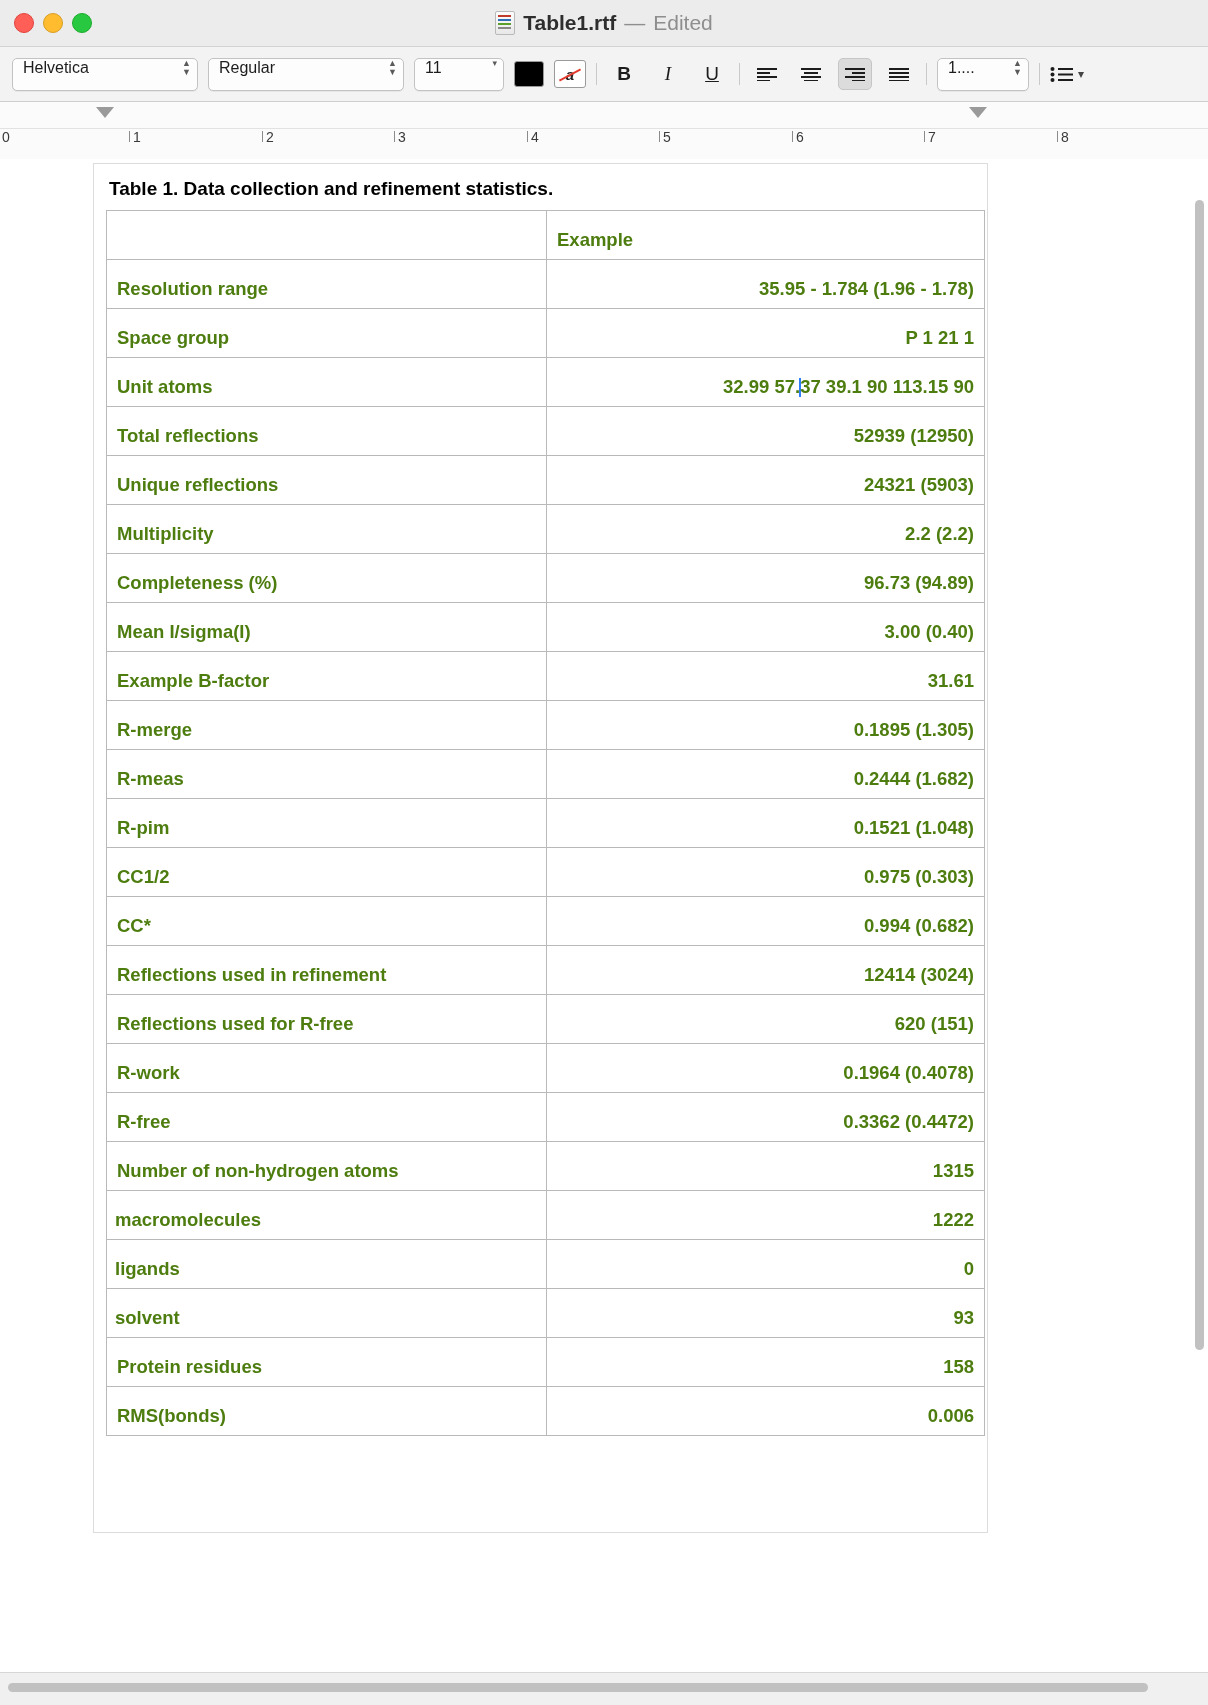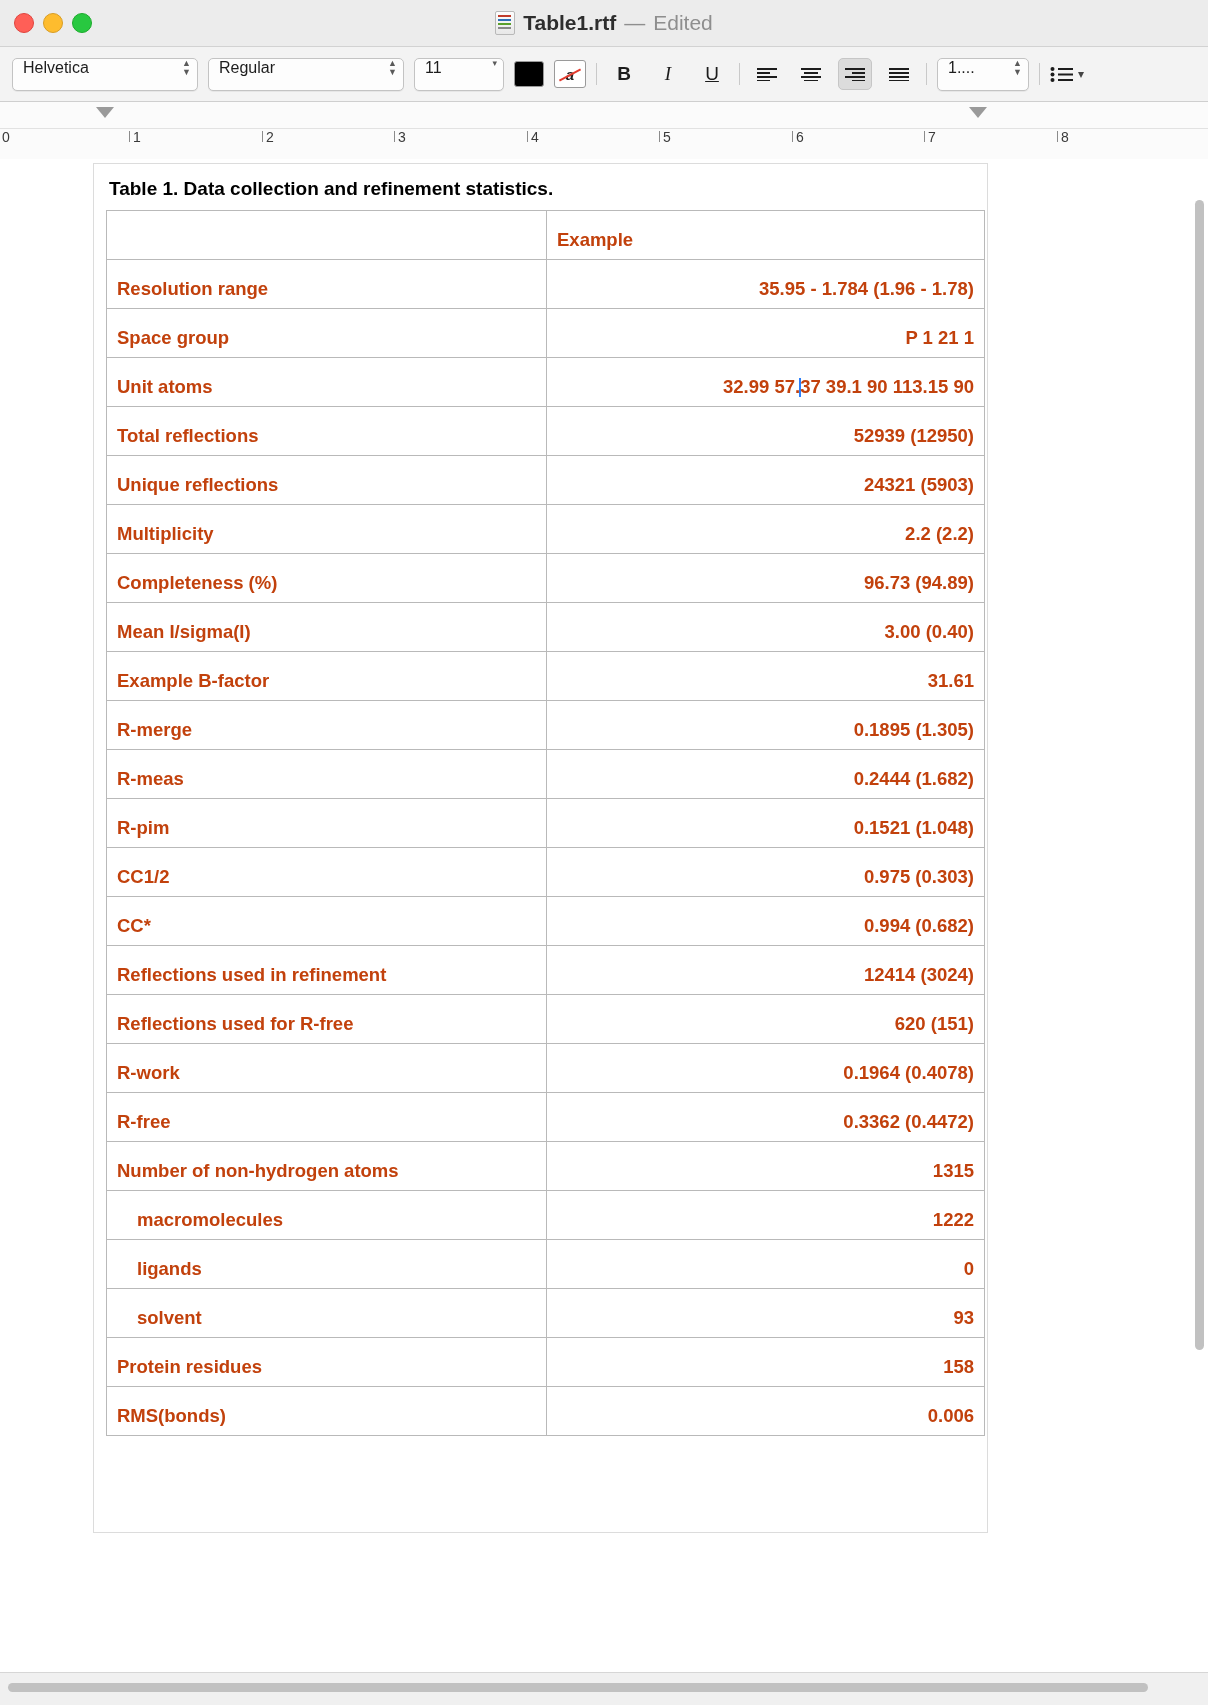--- a/index.html
+++ b/index.html
@@ -233,29 +233,29 @@
     border-collapse: collapse;
     width: 878px;
     margin-left: 4px;
     table-layout: fixed;
   }
   table.stats td {
     border: 1px solid #b9b9b9;
     height: 49px;
     font-size: 18.5px;
     font-weight: bold;
-    color: #c2410c;
+    color: #4d7c0f;
     padding: 0 10px;
     vertical-align: bottom;
     padding-bottom: 8px;
     box-sizing: border-box;
   }
   table.stats td.label { width: 440px; text-align: left; }
   table.stats td.value { width: 438px; text-align: right; }
-  table.stats td.indent { padding-left: 30px; }
+  table.stats td.indent { padding-left: 8px; }
   table.stats tr.header td { vertical-align: bottom; }
 
   .caret {
     display: inline-block;
     width: 2px;
     height: 19px;
     background: #2d7ff9;
     vertical-align: -4px;
     margin: 0 -1px;
   }

